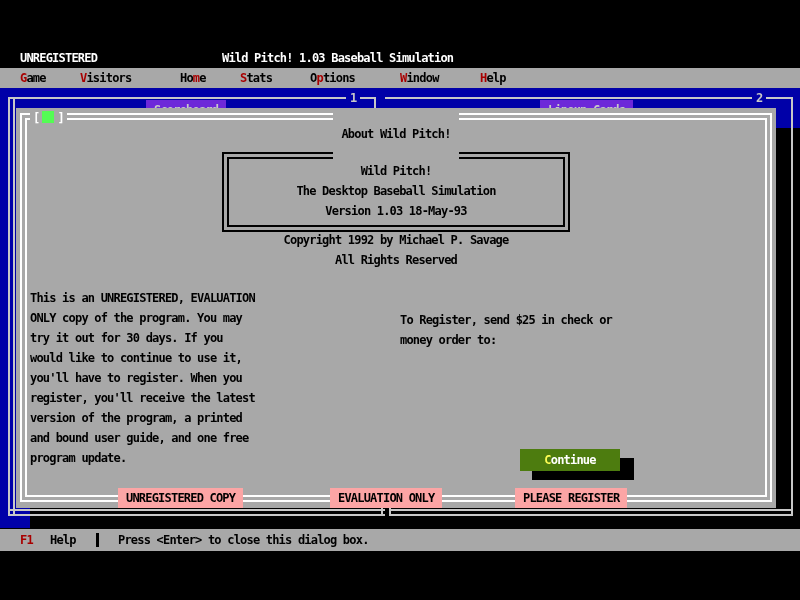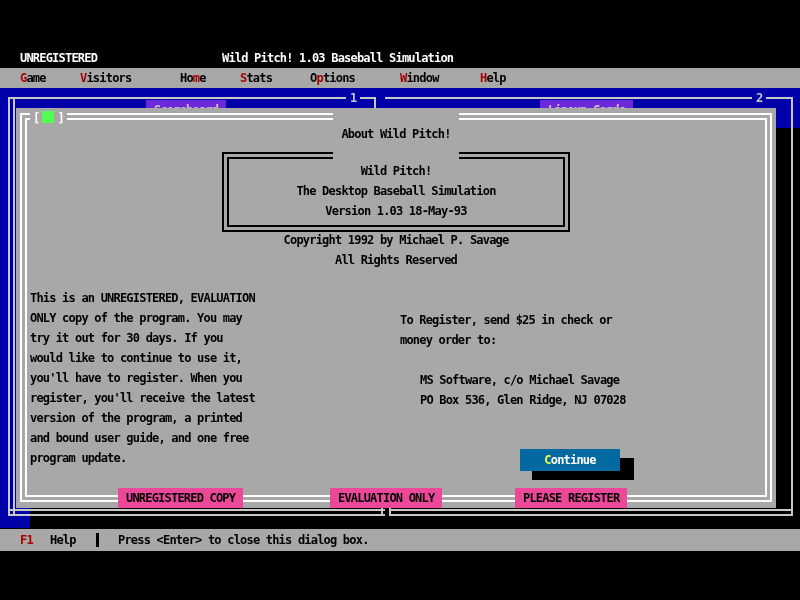--- a/index.html
+++ b/index.html
@@ -41,23 +41,23 @@
   #aboutbox{left:206px;top:44px;width:348px;height:80px;border:2px solid #000;
             box-sizing:border-box;padding:3px;}
   #aboutbox-inner{border:2px solid #000;box-sizing:border-box;height:100%;
                   text-align:center;padding-top:2px;}
   #copyright{left:0;top:122px;width:100%;text-align:center;}
   #bodytext{left:14px;top:180px;width:380px;}
   #regblock{left:384px;top:202px;width:370px;}
   #addrblock{left:404px;top:262px;width:370px;}
   #btn-shadow{left:516px;top:350px;width:102px;height:22px;background:#000;}
   #continue-btn{left:504px;top:341px;width:100px;height:22px;line-height:22px;
-                background:#0369a1;color:#fff;text-align:center;cursor:pointer;z-index:3;}
+                background:#4d7c0f;color:#fff;text-align:center;cursor:pointer;z-index:3;}
   #continue-btn .hotkey{color:#fcfc54;}
-  .footlabel{position:absolute;top:380px;height:20px;line-height:20px;background:#ec4899;
+  .footlabel{position:absolute;top:380px;height:20px;line-height:20px;background:#fca5a5;
              padding:0 8px;z-index:3;white-space:pre;}
   
   #statusbar{left:0;top:529px;width:800px;height:22px;line-height:22px;background:#a8a8a8;color:#000;}
   #statussep{left:96px;top:533px;width:3px;height:14px;background:#000;}
 </style>
 </head>
 <body>
 
 <div id="screen">
 
@@ -132,24 +132,20 @@
       <div>register, you'll receive the latest</div>
       <div>version of the program, a printed</div>
       <div>and bound user guide, and one free</div>
       <div>program update.</div>
     </div>
 
     <div class="abs" id="regblock">
       <div>To Register, send $25 in check or</div>
       <div>money order to:</div>
     </div>
-    <div class="abs" id="addrblock">
-      <div>MS Software, c/o Michael Savage</div>
-      <div>PO Box 536, Glen Ridge, NJ 07028</div>
-    </div>
 
     <div class="abs" id="btn-shadow"></div>
     <div class="abs" id="continue-btn"><span class="hotkey">C</span><span>ontinue</span></div>
 
     <span class="footlabel" style="left:102px">UNREGISTERED COPY</span>
     <span class="footlabel" style="left:314px">EVALUATION ONLY</span>
     <span class="footlabel" style="left:499px">PLEASE REGISTER</span>
   </div>
 
   <div class="abs" id="statusbar">

